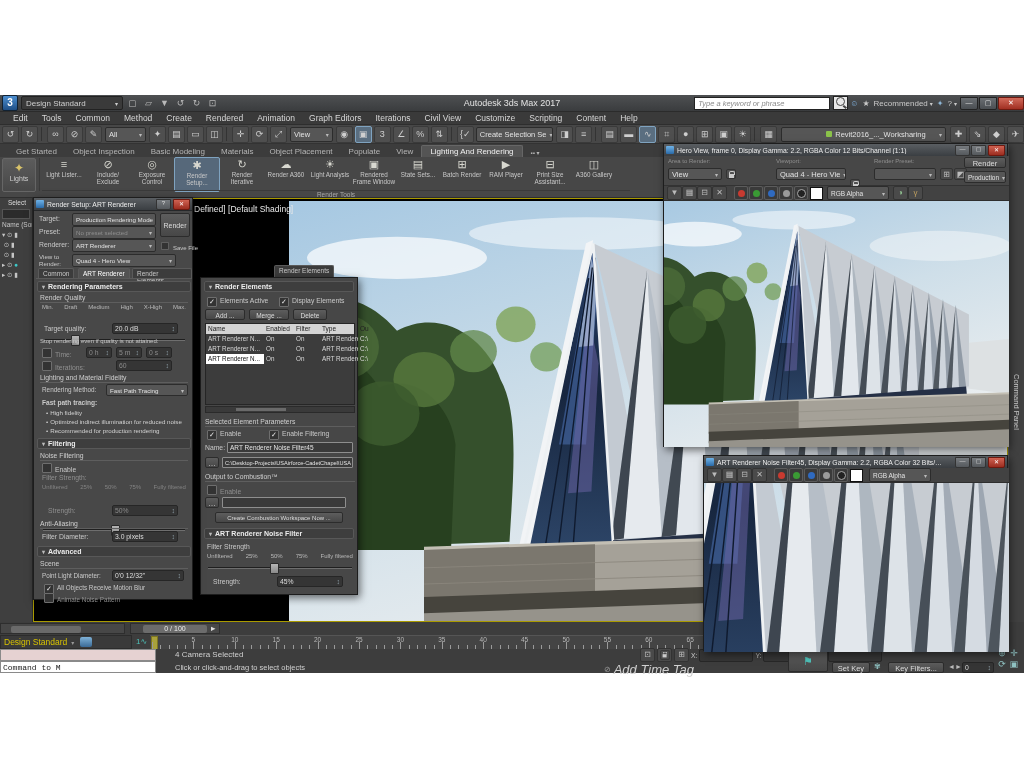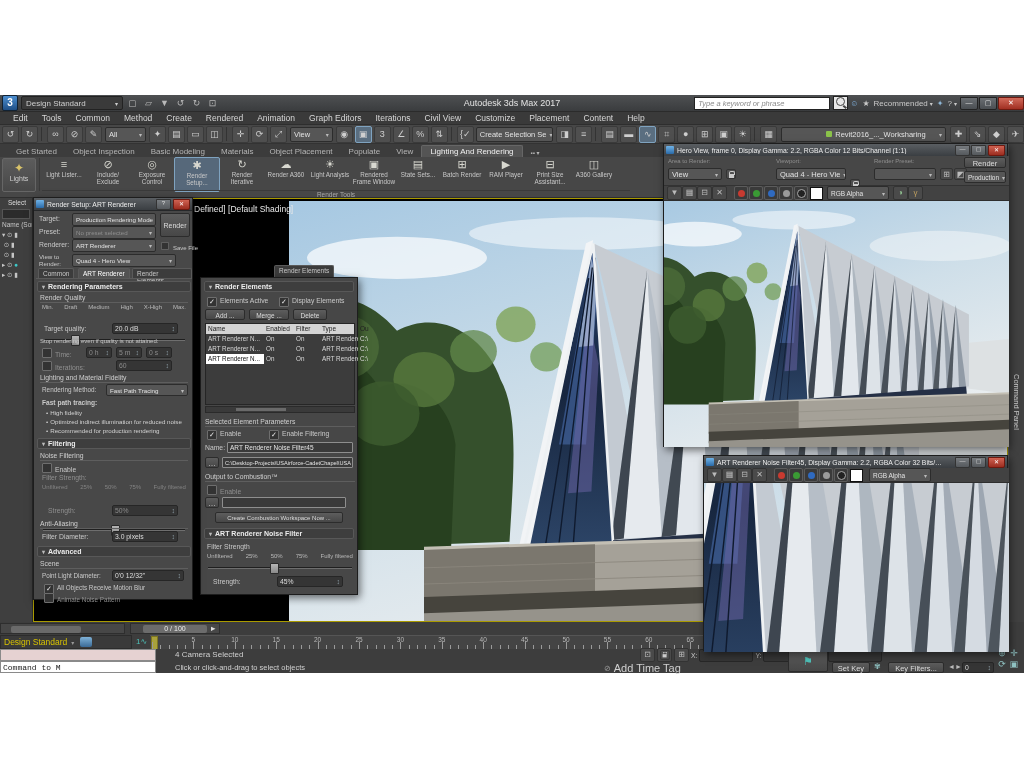--- a/index.html
+++ b/index.html
@@ -229,21 +229,21 @@
         <span class="menu-item">Tools</span>
         <span class="menu-item">Common</span>
         <span class="menu-item">Method</span>
         <span class="menu-item">Create</span>
         <span class="menu-item">Rendered</span>
         <span class="menu-item">Animation</span>
         <span class="menu-item">Graph Editors</span>
         <span class="menu-item">Iterations</span>
         <span class="menu-item">Civil View</span>
         <span class="menu-item">Customize</span>
-        <span class="menu-item">Placement</span>
+        <span class="menu-item">Scripting</span>
         <span class="menu-item">Content</span>
         <span class="menu-item">Help</span>
       </div>
 
   <div class="abs toolbar">
     <div class="ti">↺</div>
     <div class="ti">↻</div>
     <div class="tsep"></div>
     <div class="ti">∞</div>
     <div class="ti">⊘</div>
@@ -558,21 +558,21 @@
       <span class="lab">X:</span>
           <div class="coord"></div>
       <span class="lab">Y:</span>
           <div class="coord"></div>
       <span class="lab">Z:</span>
           <div class="coord"></div>
     </div>
 
     <div class="abs" style="left:604px;top:40px;display:flex;align-items:center;gap:3px;">
       <span style="color:#9a9a9a;font-size:8px;">⊘</span>
-      <span class="stattext" style="font-size:11px;">Add Time Tag</span>
+      <span class="stattext" style="font-size:13px;font-style:italic;">Add Time Tag</span>
     </div>
 
     <div class="abs btn" style="left:788px;top:27px;width:40px;height:23px;line-height:23px;"><span style="color:#4ec0b8;font-size:11px;">⚑</span></div>
     <div class="abs btn" style="left:832px;top:40px;width:38px;height:11px;line-height:11px;">Set Key</div>
     <div class="abs" style="left:874px;top:40px;color:#8fc2c2;font-size:8px;">✾</div>
     <div class="abs btn" style="left:888px;top:40px;width:56px;height:11px;line-height:11px;">Key Filters...</div>
     <div class="abs" style="left:948px;top:41px;color:#bbb;font-size:7px;">◄►</div>
     <div class="abs spin" style="left:962px;top:40px;width:32px;">
           <span>0</span>
           <span class="ud">↕</span>

